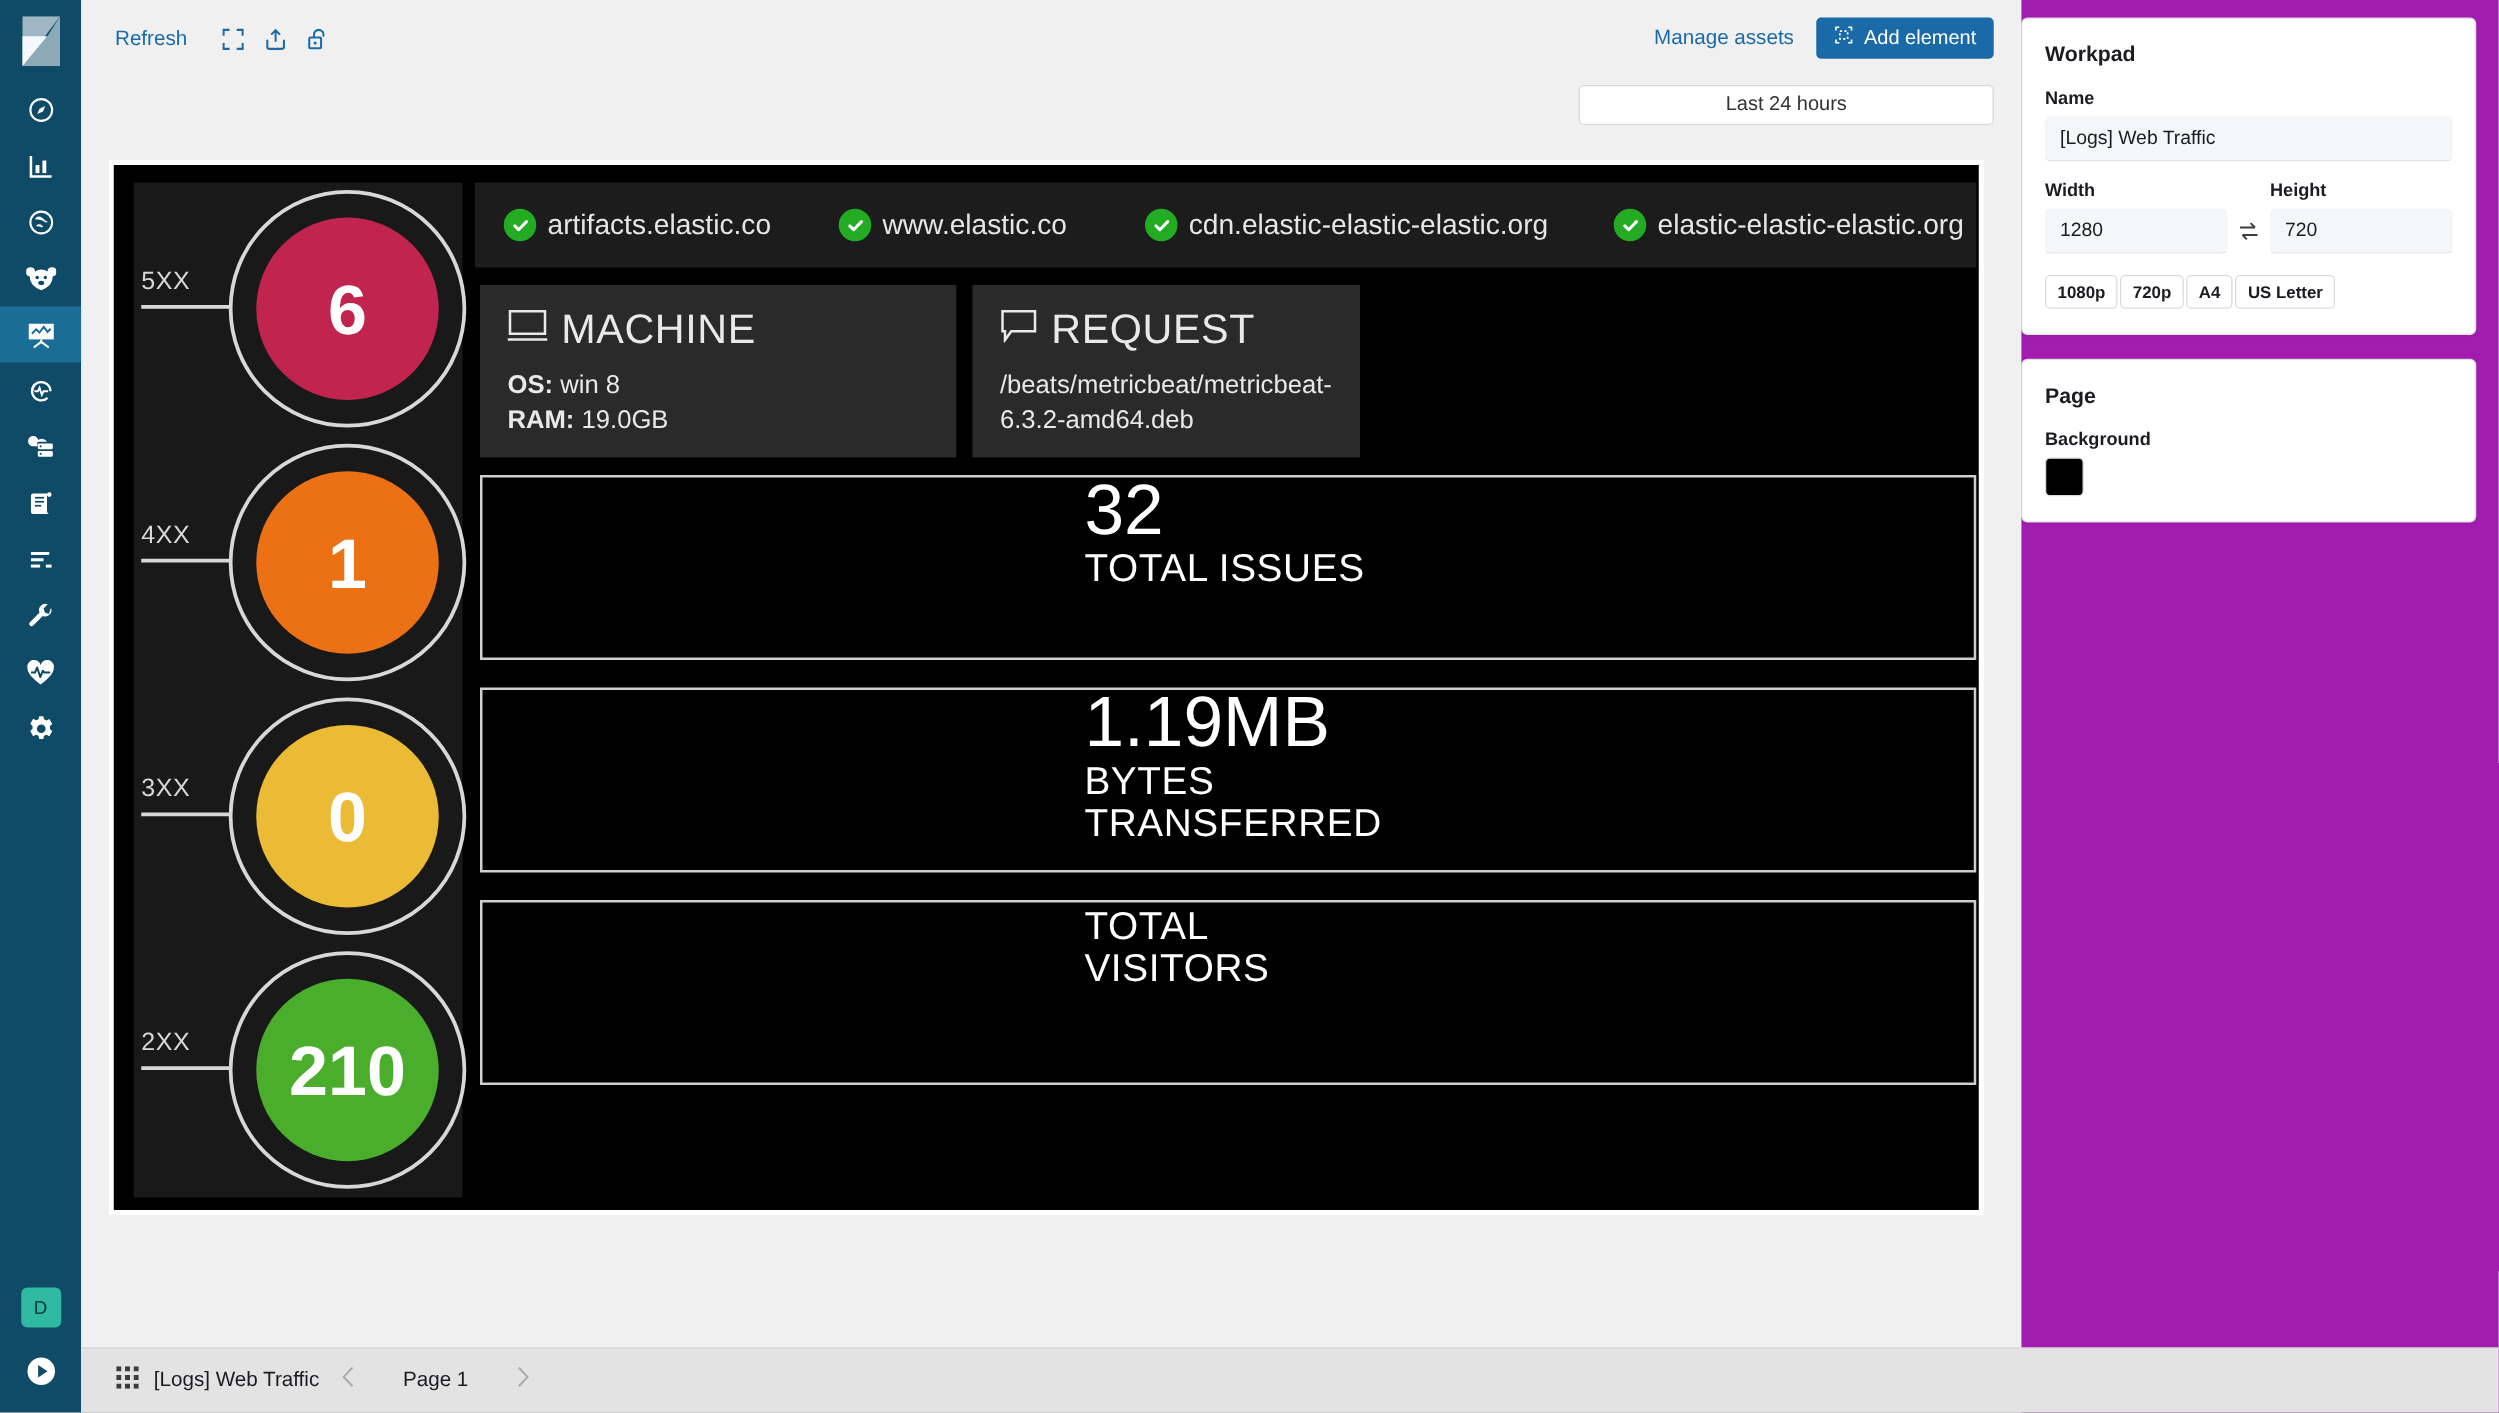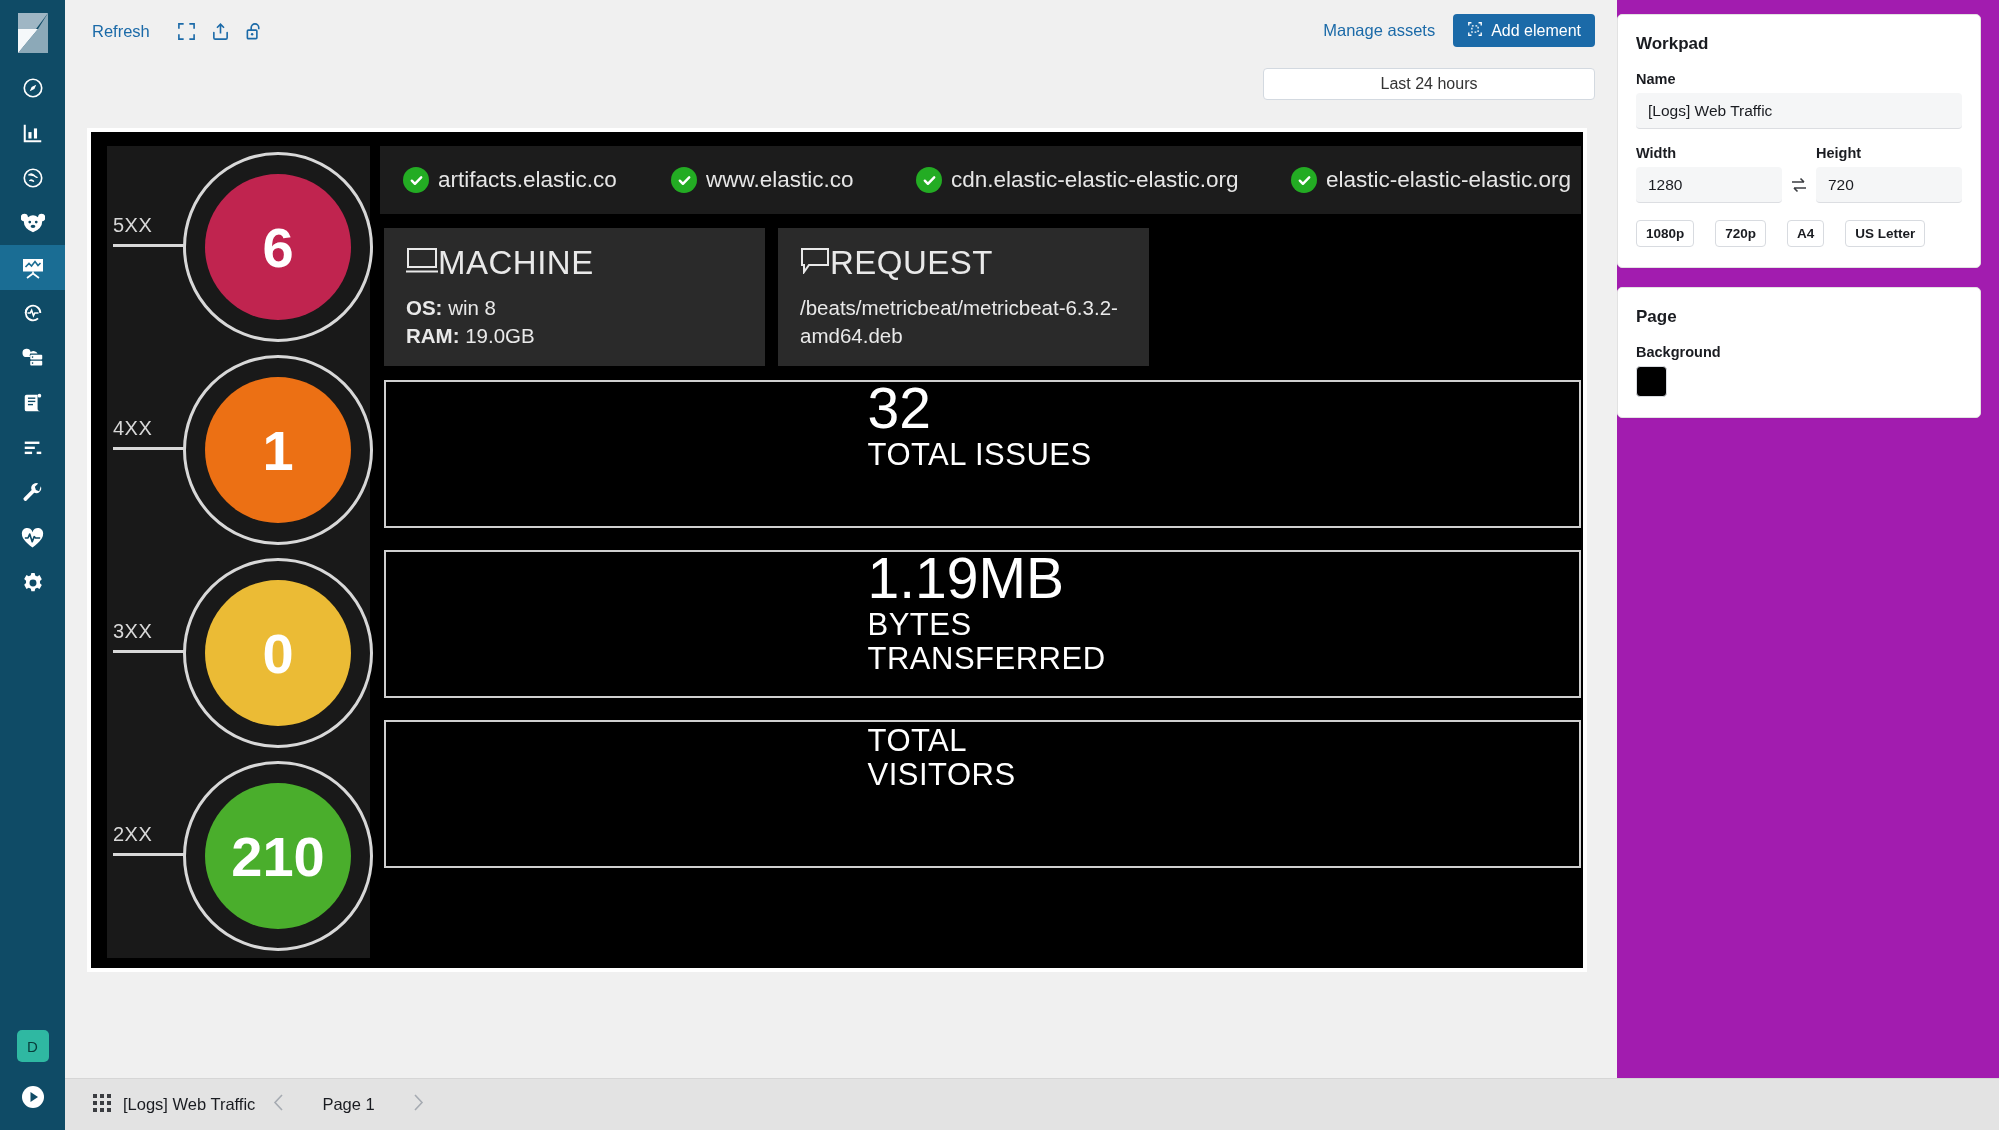--- a/index.html
+++ b/index.html
@@ -156,21 +156,21 @@
     display: flex; align-items: center; justify-content: center;
     flex: 0 0 26px;
   }
 
   
   .info-card {
     top: 96px; height: 138px; background: #2a2a2a;
     padding: 16px 22px 0 22px; overflow: hidden;
   }
   .info-head {
-    display: flex; align-items: center; 
+    display: flex; align-items: center; gap: 11px;
     color: #e9e9e9; font-size: 33px;
     font-family: "Liberation Sans Narrow","Liberation Sans", sans-serif;
     letter-spacing: 0.5px;
     margin-bottom: 12px;
   }
   .info-line {
     color: #e9e9e9; font-size: 20.5px; line-height: 1.38;
     font-family: "Liberation Sans Narrow","Liberation Sans", sans-serif;
   }
   .info-line b { font-weight: 700; }
@@ -217,21 +217,21 @@
     padding: 0 12px; font-size: 15.5px; color: #1a1c21;
     font-family: "Liberation Sans", sans-serif;
   }
   .dim-row { display: flex; align-items: flex-end; gap: 0; margin-top: 16px; }
   .dim-col { flex: 1 1 0; }
   .dim-swap {
     width: 34px; flex: 0 0 34px; height: 36px;
     display: flex; align-items: center; justify-content: center;
     color: #3b3d41; cursor: pointer;
   }
-  .preset-row { display: flex; gap: 21px; margin-top: 17px; }
+  .preset-row { display: flex; gap: 2px; margin-top: 17px; }
   .preset-btn {
     background: #fff; border: 1px solid #d8dbe0; border-radius: 4px;
     height: 27px; padding: 0 9px; font-size: 13.5px; font-weight: 700;
     color: #1a1c21; cursor: pointer;
     font-family: "Liberation Sans", sans-serif;
   }
   .swatch {
     width: 31px; height: 31px; border-radius: 4px; background: #000;
     cursor: pointer; border: 1px solid #d8dbe0;
   }
@@ -481,21 +481,21 @@
             <div class="info-line">
               <b>OS:</b>
               <span>win 8</span>
             </div>
             <div class="info-line">
               <b>RAM:</b>
               <span>19.0GB</span>
             </div>
           </div>
 
-          <div class="wp-el info-card" style="left:687px; width:371px">
+          <div class="wp-el info-card" style="left:687px; width:310px">
             <div class="info-head">
               <span>
                 <svg width="30" height="27" viewBox="0 0 30 27" fill="none" stroke="#e9e9e9" stroke-width="2">
                   <path d="M2 2 H28 V18 H9 L4 25 V18 H2 Z"></path>
                 </svg>
               </span>
               <span>REQUEST</span>
             </div>
             <div class="info-line">
               <span>/beats/metricbeat/metricbeat-6.3.2-amd64.deb</span>

